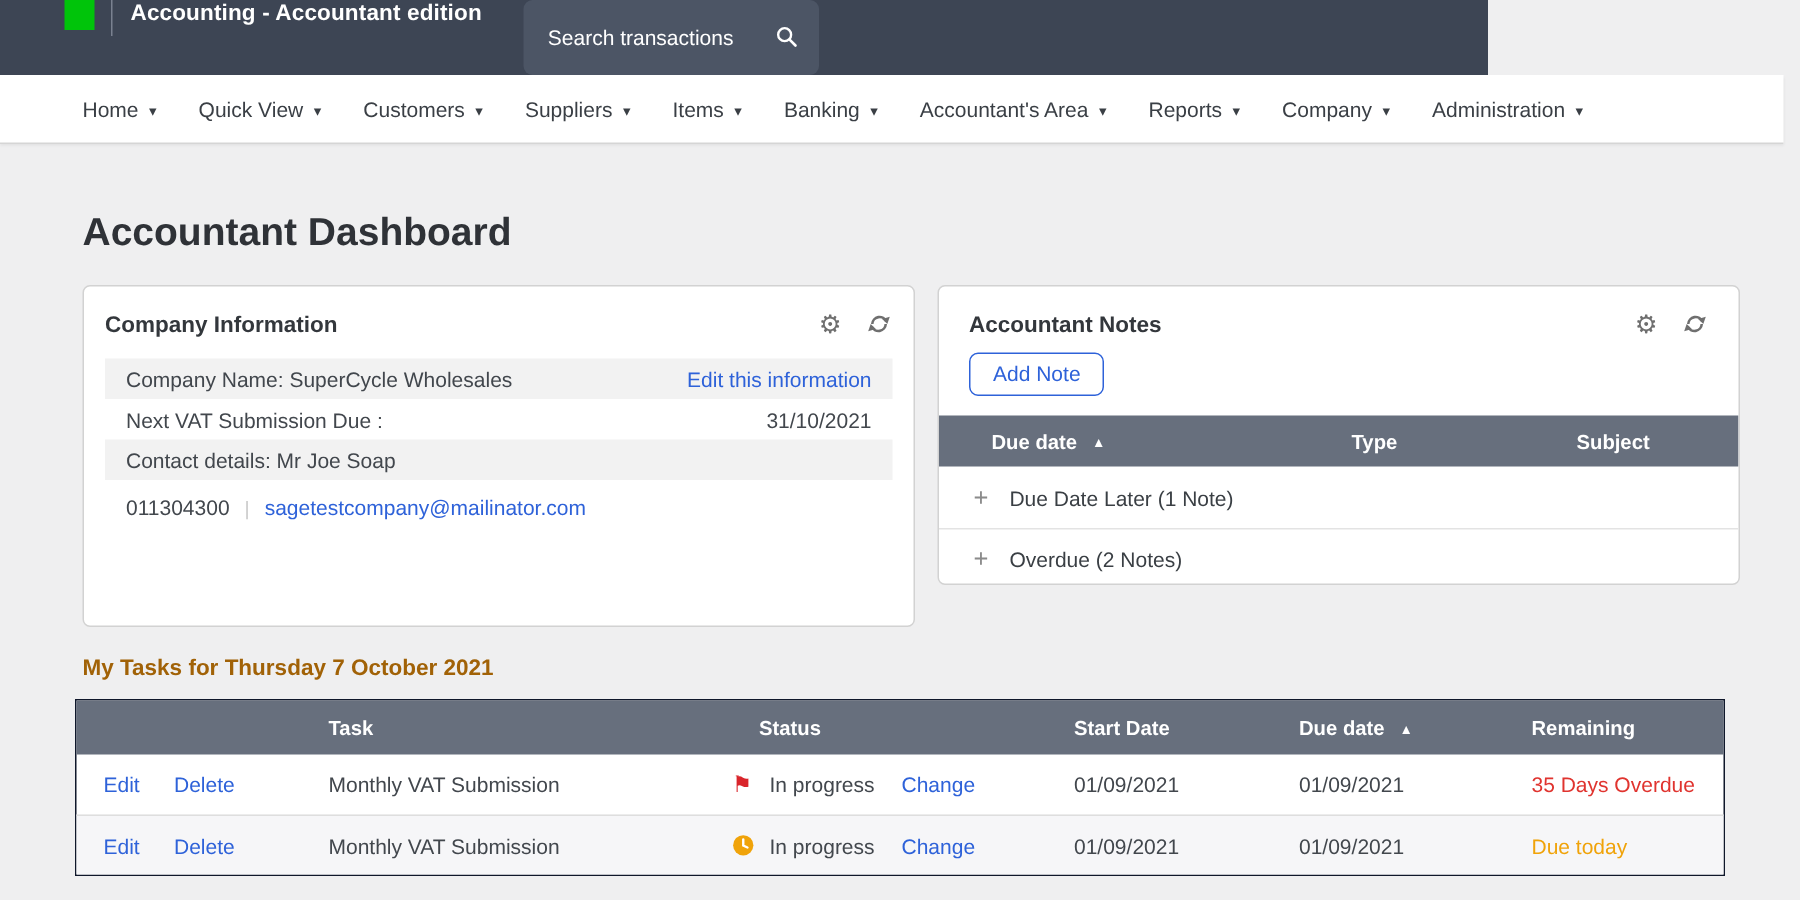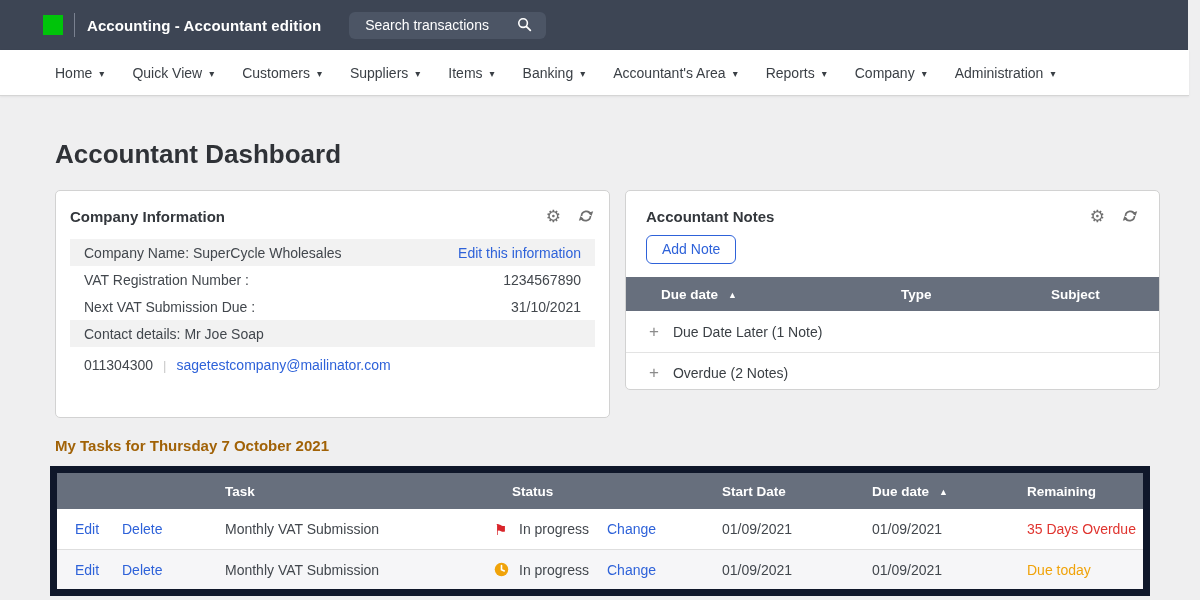--- a/index.html
+++ b/index.html
@@ -6,22 +6,22 @@
   html,body { width:1200px; height:600px; }
   body {
     font-family:"Liberation Sans", sans-serif;
     background:#efeff0;
     color:#3a3f45;
     overflow:hidden;
     position:relative;
   }
   
   .topbar {
-    width:1188px; height:50px; background:#3d4554;
-    display:flex; align-items:center; padding-left:43px;
+    width:992px; height:50px; background:#3d4554;
+    display:flex; padding-left:43px;
   }
   .logo-square { width:20px; height:20px; background:#00c40a; display:inline-block; }
   .topbar-divider { width:1px; height:24px; background:#7a8190; margin:0 12px 0 11px; }
   .app-title { color:#ffffff; font-size:15px; font-weight:bold; letter-spacing:0.1px; }
   .search-pill {
     margin-left:28px; display:flex; align-items:center; gap:28px;
     background:#4c5565; border-radius:6px; padding:5px 14px 6px 16px;
     color:#ffffff; font-size:14px; cursor:text; min-width:170px;
   }
   
@@ -74,21 +74,21 @@
   .note-group {
     margin:0 -20px; height:41px; display:flex; align-items:center; gap:14px;
     padding-left:23px; font-size:14px; color:#3a3f44; cursor:pointer;
   }
   .note-group + .note-group { border-top:1px solid #e3e3e3; }
   .plus-glyph { font-size:17px; color:#8b8b8b; font-weight:normal; }
   
   .tasks-heading { font-size:15px; font-weight:bold; color:#a16207; margin:19px 0 0; }
   .tasks-table {
     margin:12px 0 0 -5px; width:1100px; background:#ffffff;
-    border:7px solid #0f172a;
+    border:1px solid #0f172a;
   }
   .t-grid {
     display:grid;
     grid-template-columns:47px 103px 269px 25px 88px 115px 150px 155px 1fr;
     align-items:center; padding-left:18px;
   }
   .t-head { background:#676f7d; height:36px; color:#ffffff; font-size:13.5px; font-weight:bold; }
   .t-head .status-h { grid-column:4 / span 2; padding-left:18px; }
   .t-row { height:40px; font-size:14px; color:#42474d; }
   .t-row + .t-row { border-top:1px solid #dedede; }
@@ -179,24 +179,20 @@
               <path d="M18 12 A 6.5 6.5 0 0 1 5.5 14.2" fill="none" stroke="#6f6f6f" stroke-width="2.3"></path>
               <polygon points="2.4,18.4 4.6,12 9.2,16.4" fill="#6f6f6f"></polygon>
             </svg>
           </span>
         </span>
       </div>
       <div class="info-rows">
         <div class="info-row shaded">
           <span>Company Name: SuperCycle Wholesales</span>
           <a class="link-blue link-bold">Edit this information</a>
-        </div>
-        <div class="info-row">
-          <span>VAT Registration Number :</span>
-          <span>1234567890</span>
         </div>
         <div class="info-row">
           <span>Next VAT Submission Due :</span>
           <span>31/10/2021</span>
         </div>
         <div class="info-row shaded">
           <span>Contact details: Mr Joe Soap</span>
         </div>
         <div class="contact-line">
           <span>011304300</span>

